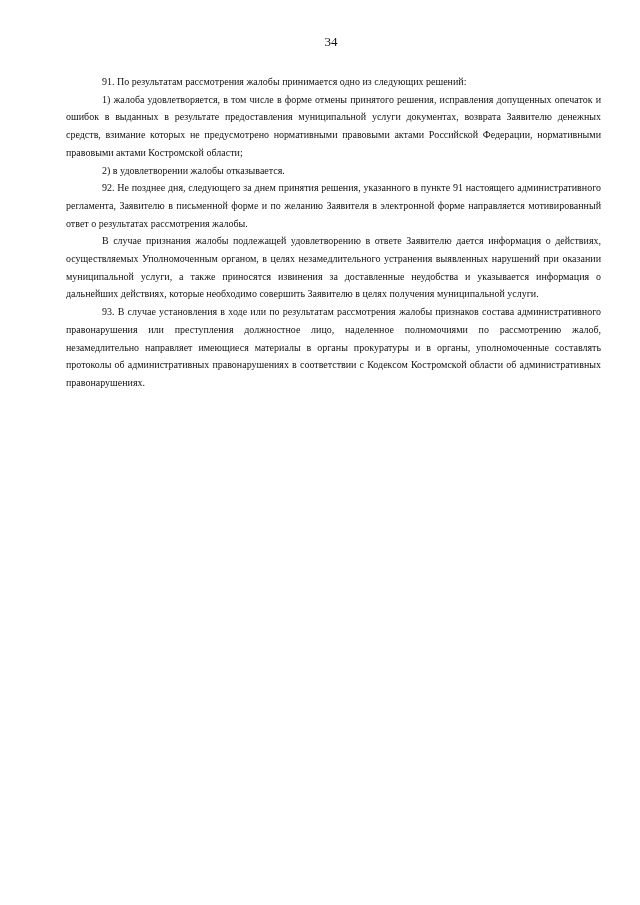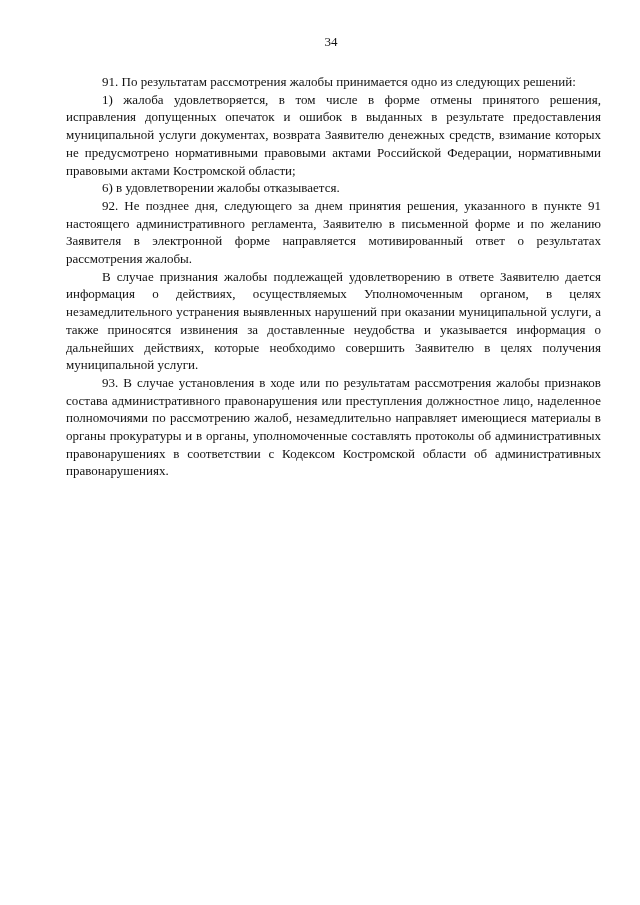--- a/index.html
+++ b/index.html
@@ -22,35 +22,35 @@
       width: 662px;
       text-align: center;
       font-size: 13px;
       line-height: 16px;
     }
     .content {
       position: absolute;
       top: 73px;
       left: 66px;
       width: 535px;
-      font-size: 13px;
+      font-size: 10px;
       line-height: 17.7px;
     }
     .content p {
       margin: 0;
       text-indent: 36px;
       text-align: justify;
       hyphens: none;
     }
   </style>
 </head>
 <body>
 
 <div class="page-number">34</div>
 
 <div class="content">
   <p>91. По результатам рассмотрения жалобы принимается одно из следующих решений:</p>
   <p>1) жалоба удовлетворяется, в том числе в форме отмены принятого решения, исправления допущенных опечаток и ошибок в выданных в результате предоставления муниципальной услуги документах, возврата Заявителю денежных средств, взимание которых не предусмотрено нормативными правовыми актами Российской Федерации, нормативными правовыми актами Костромской области;</p>
-  <p>6) в удовлетворении жалобы отказывается.</p>
+  <p>2) в удовлетворении жалобы отказывается.</p>
   <p>92. Не позднее дня, следующего за днем принятия решения, указанного в пункте 91 настоящего административного регламента, Заявителю в письменной форме и по желанию Заявителя в электронной форме направляется мотивированный ответ о результатах рассмотрения жалобы.</p>
   <p>В случае признания жалобы подлежащей удовлетворению в ответе Заявителю  дается информация о действиях, осуществляемых Уполномоченным органом, в целях незамедлительного устранения выявленных нарушений при оказании муниципальной услуги, а также приносятся извинения за доставленные неудобства и указывается информация о дальнейших действиях, которые необходимо совершить Заявителю в целях получения муниципальной услуги.</p>
   <p>93. В случае установления в ходе или по результатам рассмотрения жалобы признаков состава административного правонарушения или преступления должностное лицо, наделенное полномочиями по рассмотрению жалоб, незамедлительно направляет имеющиеся материалы в органы прокуратуры и в органы, уполномоченные составлять протоколы об административных правонарушениях в соответствии с Кодексом Костромской области об административных правонарушениях.</p>
 </div>
 
 </body></html>

